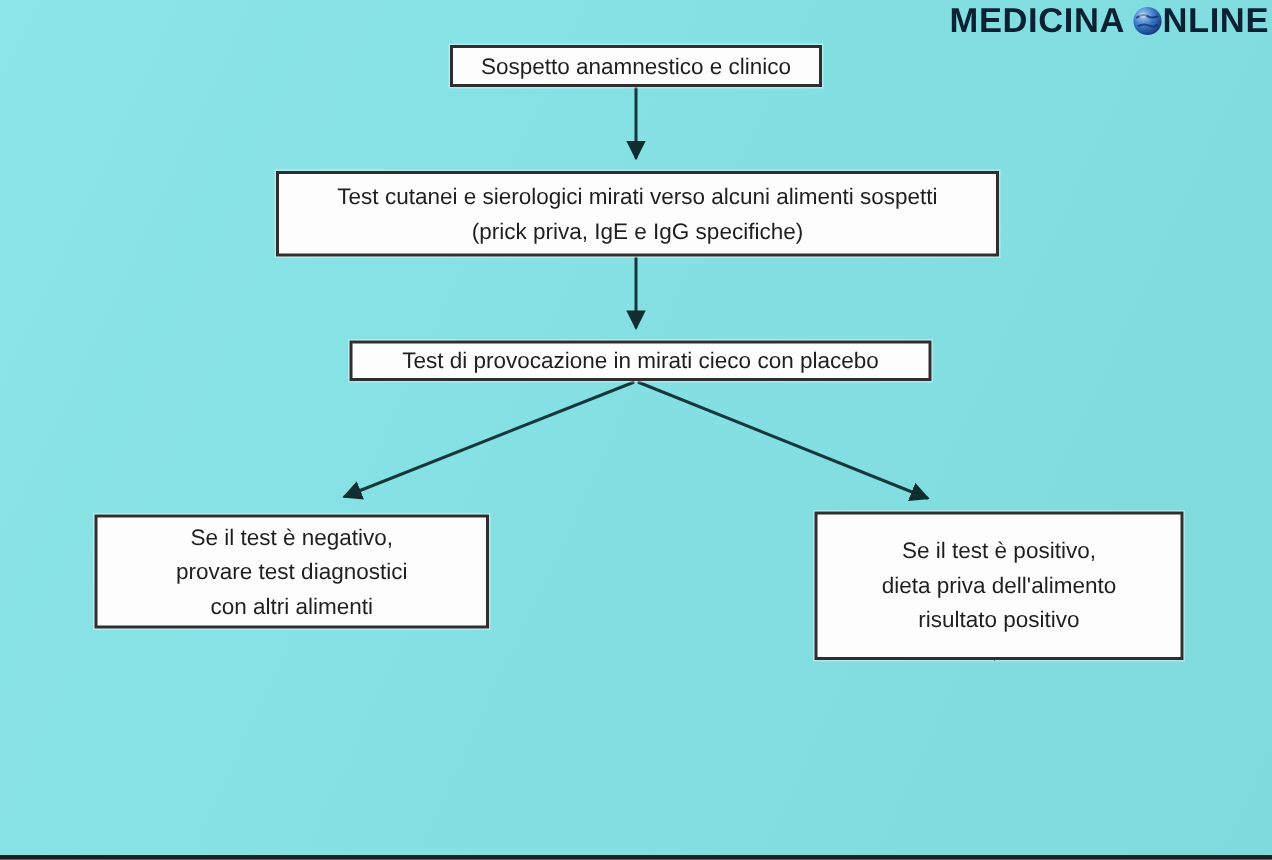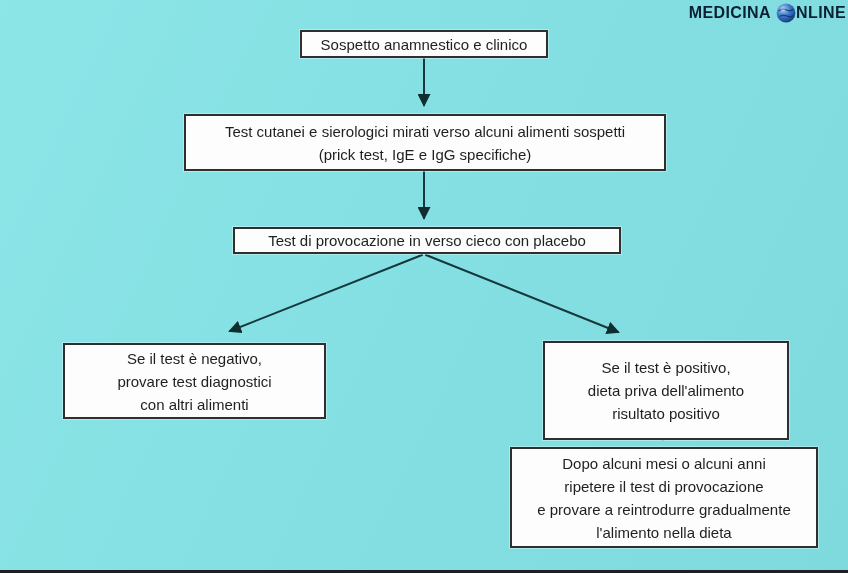--- a/index.html
+++ b/index.html
@@ -25,21 +25,21 @@
   }
   
   .brand {
     position: absolute;
     top: 1px;
     right: 2px;
     display: flex;
     align-items: center;
     height: 24px;
     font-weight: bold;
-    font-size: 16px;
+    font-size: 23px;
     letter-spacing: 0.4px;
     color: #0a2133;
     user-select: none;
   }
   .brand .globe {
     display: inline-block;
     width: 20px;
     height: 20px;
     margin: 0 0 0 5px;
     vertical-align: middle;
@@ -111,31 +111,27 @@
       <line x1="424" y1="172" x2="424" y2="218" marker-end="url(#ah)"></line>
       <line x1="422" y1="255" x2="230" y2="331" marker-end="url(#ah)"></line>
       <line x1="426" y1="255" x2="618" y2="332" marker-end="url(#ah)"></line>
       <line x1="663" y1="419" x2="663" y2="439" marker-end="url(#ah)"></line>
     </g>
   </svg>
 
   <div class="node" id="node-sospetto">Sospetto anamnestico e clinico</div>
 
   <div class="node" id="node-cutanei">Test cutanei e sierologici mirati verso alcuni alimenti sospetti
-(prick test, IgE e IgG specifiche)</div>
+(prick priva, IgE e IgG specifiche)</div>
 
-  <div class="node" id="node-provocazione">Test di provocazione in verso cieco con placebo</div>
+  <div class="node" id="node-provocazione">Test di provocazione in mirati cieco con placebo</div>
 
   <div class="node" id="node-negativo">Se il test è negativo,
 provare test diagnostici
 con altri alimenti</div>
 
   <div class="node" id="node-positivo">Se il test è positivo,
 dieta priva dell'alimento
 risultato positivo</div>
 
-  <div class="node" id="node-reintroduzione">Dopo alcuni mesi o alcuni anni
-ripetere il test di provocazione
-e provare a reintrodurre gradualmente
-l'alimento nella dieta</div>
 
   <div class="bottom-rule"></div>
 </div>
 
 </body></html>

